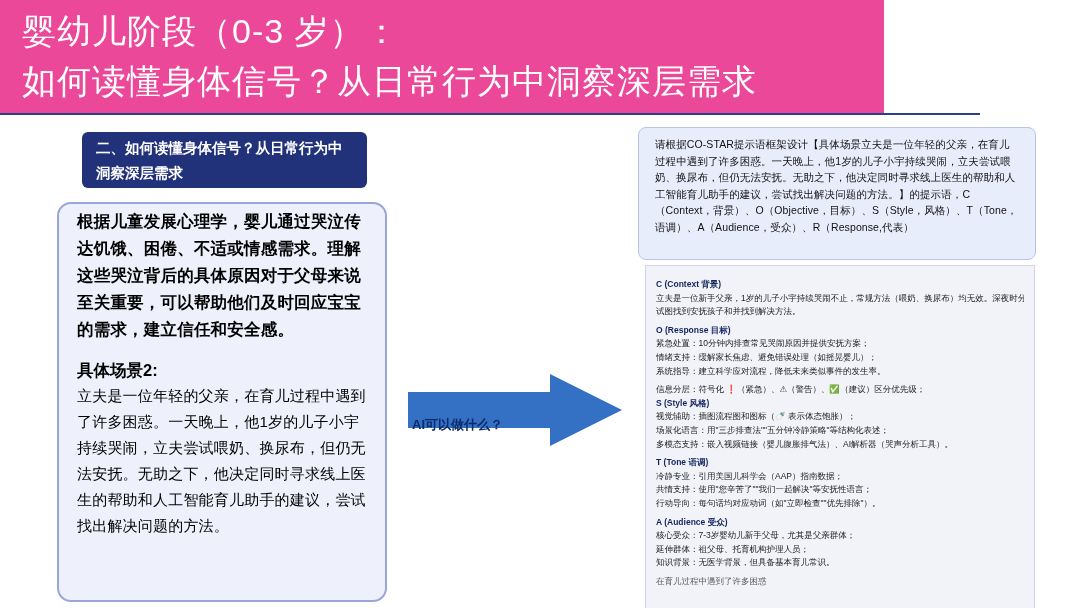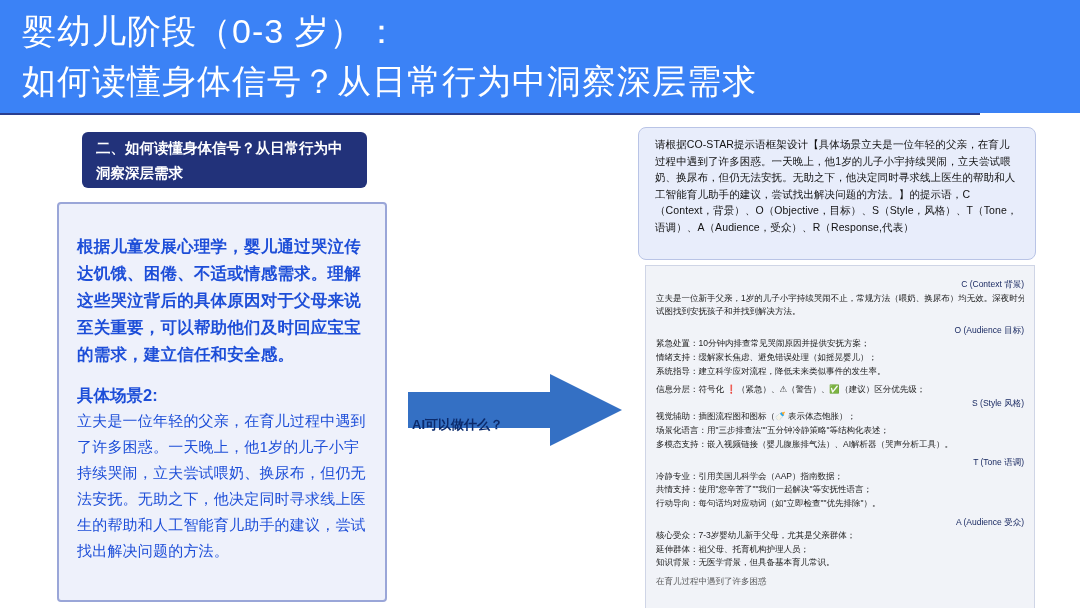--- a/index.html
+++ b/index.html
@@ -6,22 +6,22 @@
   html, body { margin:0; padding:0; }
   body {
     width: 1080px; height: 608px;
     background: #ffffff;
     font-family: "Liberation Sans", sans-serif;
     overflow: hidden;
     position: relative;
   }
   
   .title-band {
-    position:absolute; left:0; top:0; width:1080px; height:113px;
-    background:#3b82f6;
+    position:absolute; left:0; top:0; width:884px; height:113px;
+    background:#ec4899;
     padding: 6px 22px 8px 22px;
   }
   .title-line {
     color:#ffffff;
     font-size:34px;
     line-height:50px;
     letter-spacing:1px;
     white-space:nowrap;
     font-weight:400;
   }
@@ -39,23 +39,23 @@
     color:#ffffff;
     font-size:14.5px;
     font-weight:bold;
     line-height:25px;
     padding:4px 14px 0 14px;
   }
   .left-card {
     position:absolute; left:57px; top:87px; width:330px; height:400px;
     background:#eef1fb;
     border:2px solid #9aa6d8;
-    border-radius:4px;
-    padding:29px 16px 10px 18px;
-    color:#1d4ed8;
+    border-radius:14px;
+    padding:4px 16px 10px 18px;
+    color:#000000;
   }
   .left-card .p1 {
     font-size:16.5px;
     line-height:27px;
     font-weight:bold;
     letter-spacing:0.2px;
   }
   .left-card .sub {
     font-size:16.5px;
     font-weight:bold;
@@ -94,21 +94,21 @@
   .right-answer {
     position:absolute; left:645px; top:150px; width:390px; height:345px;
     background:#f1f3f8;
     border:1px solid #cfd5e6;
     padding:7px 10px 0 10px;
     overflow:hidden;
     color:#1b1b1b;
     font-size:8.5px;
     line-height:13.6px;
   }
-  .right-answer .h { color:#14245e; font-weight:normal;text-align:right; }
+  .right-answer .h { color:#14245e; font-weight:bold; }
   .right-answer .row { white-space:nowrap; overflow:hidden; text-overflow:clip; }
   .right-answer .gap { height:5px; }
   .right-answer .fade-last { opacity:0.75; }
 </style>
 </head>
 <body>
 
 <div class="title-band">
   <div class="title-line">婴幼儿阶段（0-3 岁）：</div>
   <div class="title-line">如何读懂身体信号？从日常行为中洞察深层需求</div>
@@ -133,21 +133,21 @@
 
   <div class="right-prompt">请根据CO-STAR提示语框架设计【具体场景立夫是一位年轻的父亲，在育儿过程中遇到了许多困惑。一天晚上，他1岁的儿子小宇持续哭闹，立夫尝试喂奶、换尿布，但仍无法安抚。无助之下，他决定同时寻求线上医生的帮助和人工智能育儿助手的建议，尝试找出解决问题的方法。】的提示语，C（Context，背景）、O（Objective，目标）、S（Style，风格）、T（Tone，语调）、A（Audience，受众）、R（Response,代表）</div>
 
   <div class="right-answer">
     <div id="answer-lines">
         <div class="gap"></div>
         <div class="row h">C (Context 背景)</div>
         <div class="row">立夫是一位新手父亲，1岁的儿子小宇持续哭闹不止，常规方法（喂奶、换尿布）均无效。深夜时分，立夫在焦虑中同时寻求线上医生和AI助手的帮助，</div>
         <div class="row">试图找到安抚孩子和并找到解决方法。</div>
         <div class="gap"></div>
-        <div class="row h">O (Audience 目标)</div>
+        <div class="row h">O (Response 目标)</div>
         <div class="row">紧急处置：10分钟内排查常见哭闹原因并提供安抚方案；</div>
         <div class="row">情绪支持：缓解家长焦虑、避免错误处理（如摇晃婴儿）；</div>
         <div class="row">系统指导：建立科学应对流程，降低未来类似事件的发生率。</div>
         <div class="gap"></div>
         <div class="row">信息分层：符号化 ❗（紧急）、⚠（警告）、✅（建议）区分优先级；</div>
         <div class="row h">S (Style 风格)</div>
         <div class="row">视觉辅助：插图流程图和图标（🍼 表示体态饱胀）；</div>
         <div class="row">场景化语言：用"三步排查法""五分钟冷静策略"等结构化表述；</div>
         <div class="row">多模态支持：嵌入视频链接（婴儿腹胀排气法）、AI解析器（哭声分析工具）。</div>
         <div class="gap"></div>

